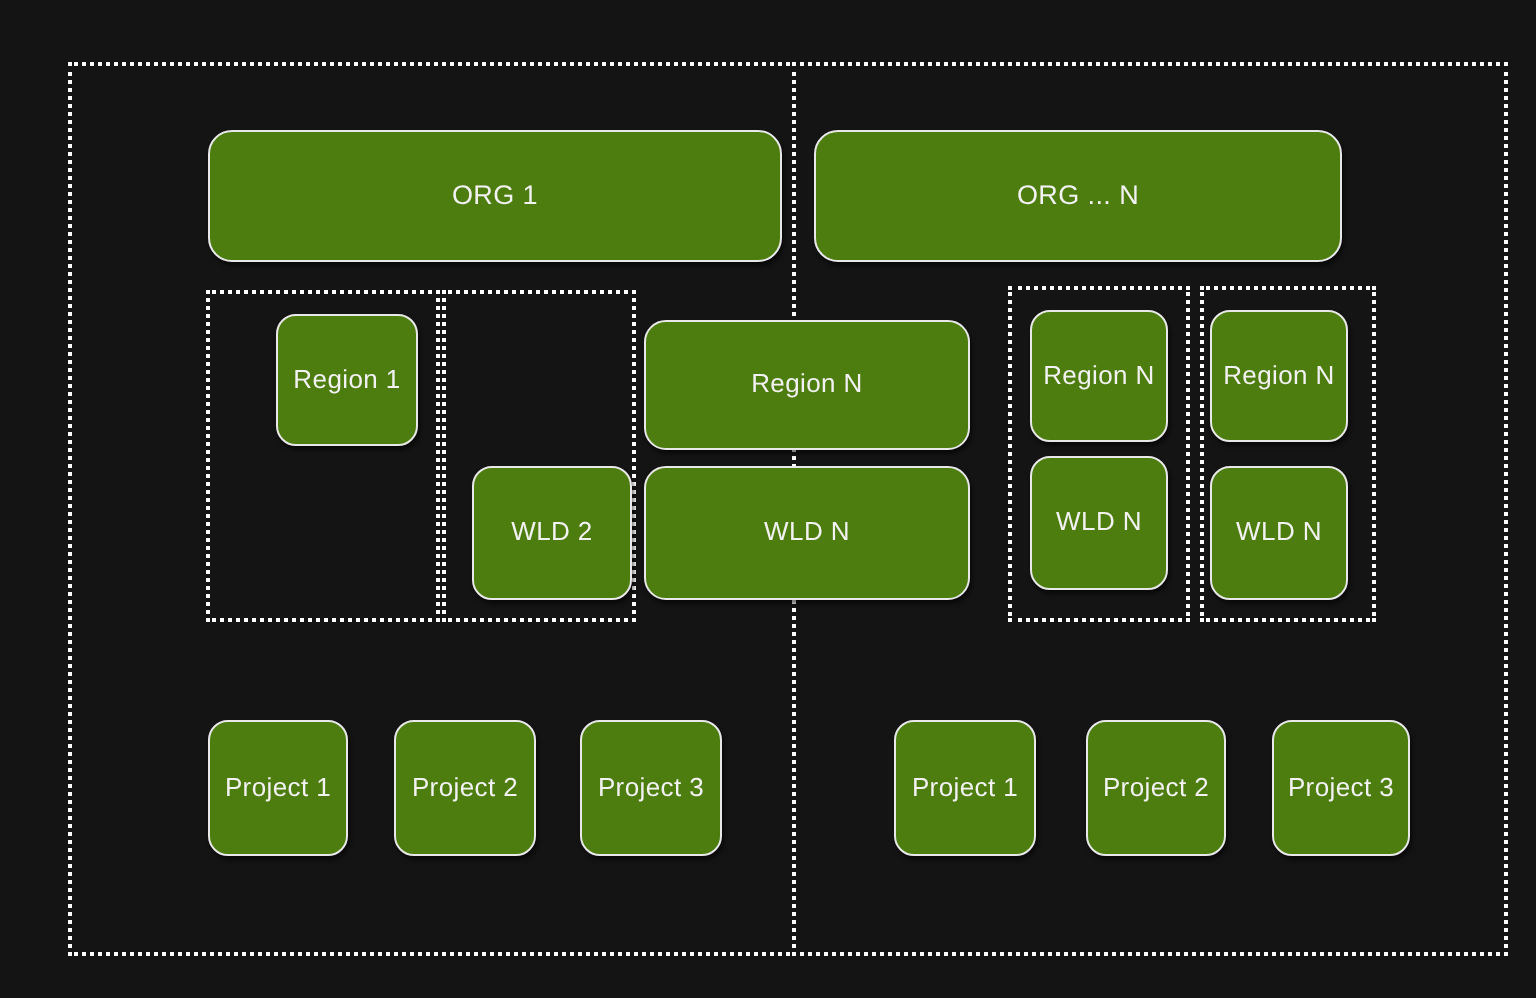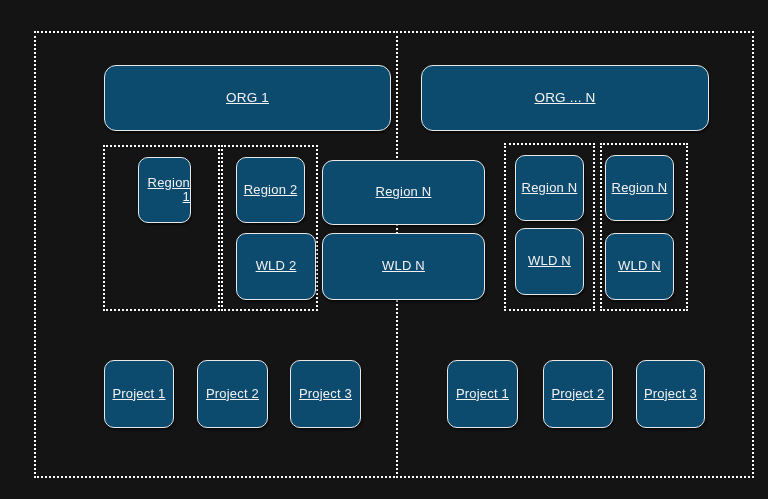--- a/index.html
+++ b/index.html
@@ -32,67 +32,63 @@
     border-left: 2px dotted #ffffff;
     box-sizing: border-box;
   }
 
   
   .node {
     position: absolute;
     box-sizing: border-box;
     border: 1.6px solid #e8e8e8;
     border-radius: 10px;
-    background: #0c4a6e;
+    background: #4d7c0f;
     color: #f2f2f2;
     display: flex;
     align-items: center;
     justify-content: center;
-    text-align: right;
+    text-align: left;
     font-size: 13px;
     letter-spacing: 0.2px;
     line-height: 1.1;
     box-shadow: 1px 2px 2px rgba(0,0,0,0.55);
-    text-decoration: underline;
   }
   .node.org { font-size: 13.5px; border-radius: 12px; }
   .node.wide { border-radius: 11px; }
   .node-label { pointer-events: none; }
 </style>
 </head>
 <body>
 
 <div id="canvas">
 
   <div class="dotted dotted-left-half" style="left:34px; top:31px; width:364px; height:447px;"></div>
 
   <div class="dotted dotted-right-half" style="left:396px; top:31px; width:358px; height:447px;"></div>
 
   <div class="divider" style="left:396px; top:31px; height:447px;"></div>
 
   <div class="node org" style="left:104px; top:65px; width:287px; height:66px;">
     <span class="node-label">ORG 1</span>
   </div>
 
-  <div class="node org" style="left:421px; top:65px; width:288px; height:66px;">
+  <div class="node org" style="left:407px; top:65px; width:264px; height:66px;">
     <span class="node-label">ORG ... N</span>
   </div>
 
   <div class="dotted" style="left:103px; top:145px; width:117px; height:166px;"></div>
 
-  <div class="node" style="left:138px; top:157px; width:53px; height:66px;">
+  <div class="node" style="left:138px; top:157px; width:71px; height:66px;">
     <span class="node-label">Region 1</span>
   </div>
 
 
   <div class="dotted" style="left:221px; top:145px; width:97px; height:166px;"></div>
 
-  <div class="node" style="left:236px; top:157px; width:69px; height:66px;">
-    <span class="node-label">Region 2</span>
-  </div>
 
   <div class="node" style="left:236px; top:233px; width:80px; height:67px;">
     <span class="node-label">WLD 2</span>
   </div>
 
   <div class="node wide" style="left:322px; top:160px; width:163px; height:65px;">
     <span class="node-label">Region N</span>
   </div>
 
   <div class="node wide" style="left:322px; top:233px; width:163px; height:67px;">

